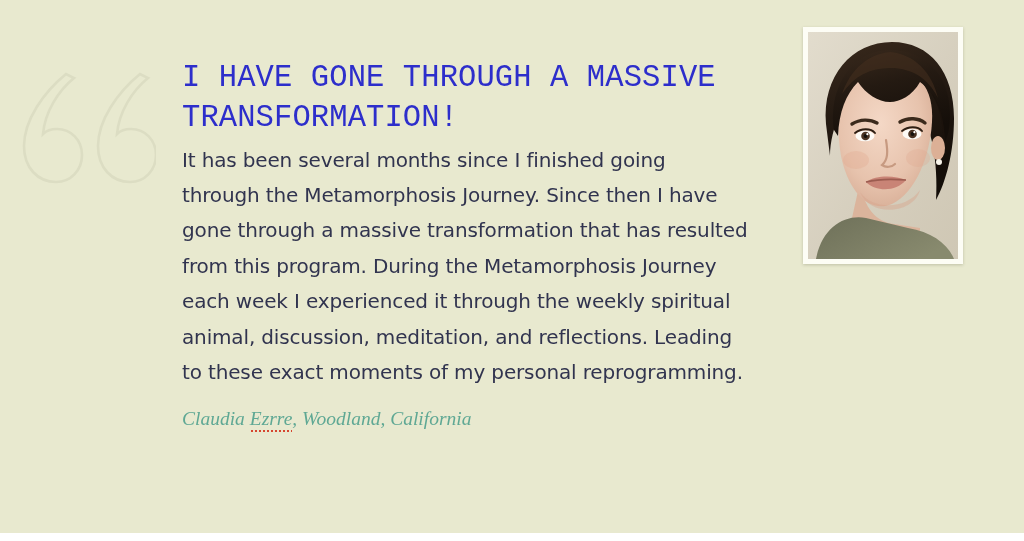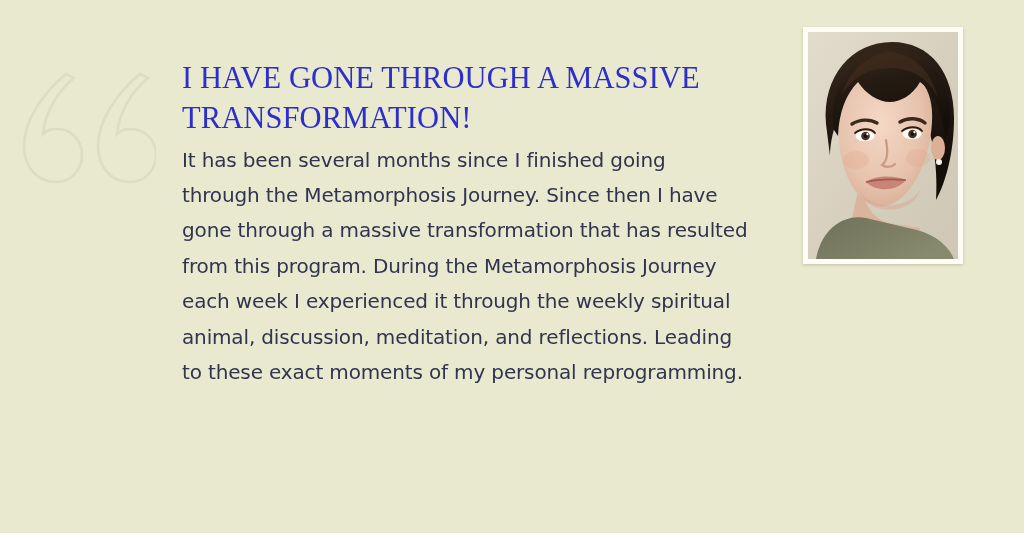--- a/index.html
+++ b/index.html
@@ -49,21 +49,21 @@
   
   #quote-body {
     position: absolute;
     left: 182px;
     top: 58px;
     width: 566px;
   }
 
   #quote-heading {
     margin: 0 0 4px 0;
-    font-family: Liberation Serif, serif;
+    font-family: Liberation Mono, monospace;
     font-weight: 400;
     font-size: 30.5px;
     line-height: 1.32;
     letter-spacing: 0.1px;
     color: #2d2ecb;
     text-transform: uppercase;
   }
 
   #quote-text {
     margin: 0;
@@ -136,20 +136,23 @@
       <g fill="none" stroke="#dcddc3" stroke-width="2.6">
         <path d="M50 12 C28 30, 8 58, 8 84 C8 106, 22 120, 40 120 C55 120, 66 108, 66 93 C66 78, 55 67, 41 67 C35 67, 30 69, 27 72 C29 50, 42 29, 58 16 Z"></path>
         <path d="M124 12 C102 30, 82 58, 82 84 C82 106, 96 120, 114 120 C129 120, 140 108, 140 93 C140 78, 129 67, 115 67 C109 67, 104 69, 101 72 C103 50, 116 29, 132 16 Z"></path>
       </g>
     </svg>
   </div>
 
   <div id="quote-body">
     <h1 id="quote-heading">I have gone through a massive transformation!</h1>
     <p id="quote-text">It has been several months since I finished going through the Metamorphosis Journey. Since then I have gone through a massive transformation that has resulted from this program. During the Metamorphosis Journey each week I experienced it through the weekly spiritual animal, discussion, meditation, and reflections. Leading to these exact moments of my personal reprogramming.</p>
+    <p id="quote-attribution">
+      <span>Claudia</span> <span class="misspelled">Ezrre</span><span>,&nbsp;</span><span>Woodland, California</span>
+    </p>
   </div>
 
   <div id="portrait-frame">
     <div id="portrait-photo">
       <svg viewBox="0 0 150 227" preserveAspectRatio="xMidYMid slice" xmlns="http://www.w3.org/2000/svg" aria-hidden="true">
         <defs>
           <linearGradient id="wallGrad" x1="0" y1="0" x2="1" y2="1">
             <stop offset="0%" stop-color="#e2dccd"></stop>
             <stop offset="55%" stop-color="#d6cfbe"></stop>
             <stop offset="100%" stop-color="#cfc7b4"></stop>

